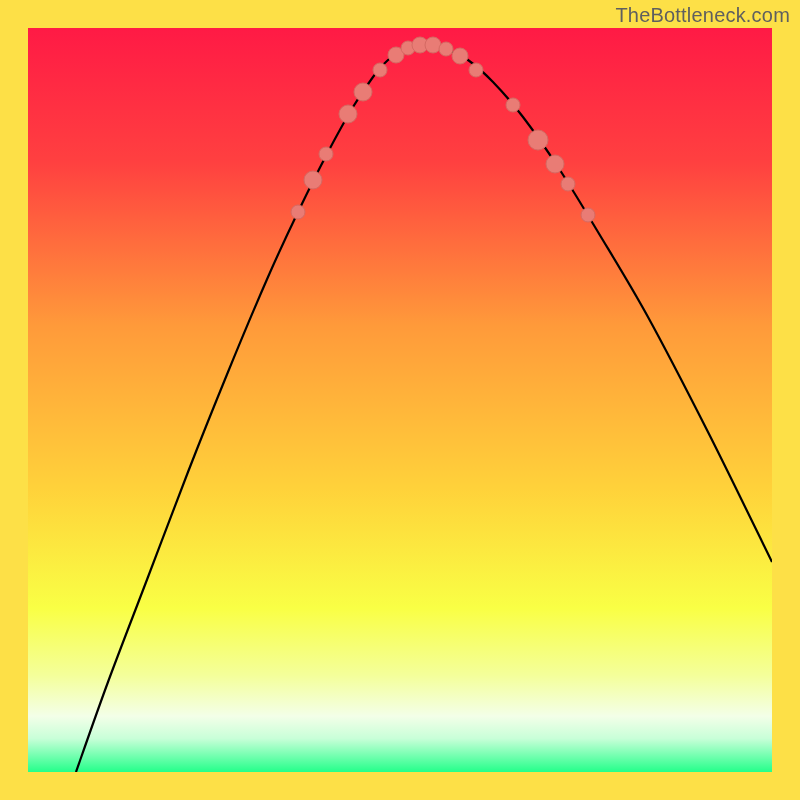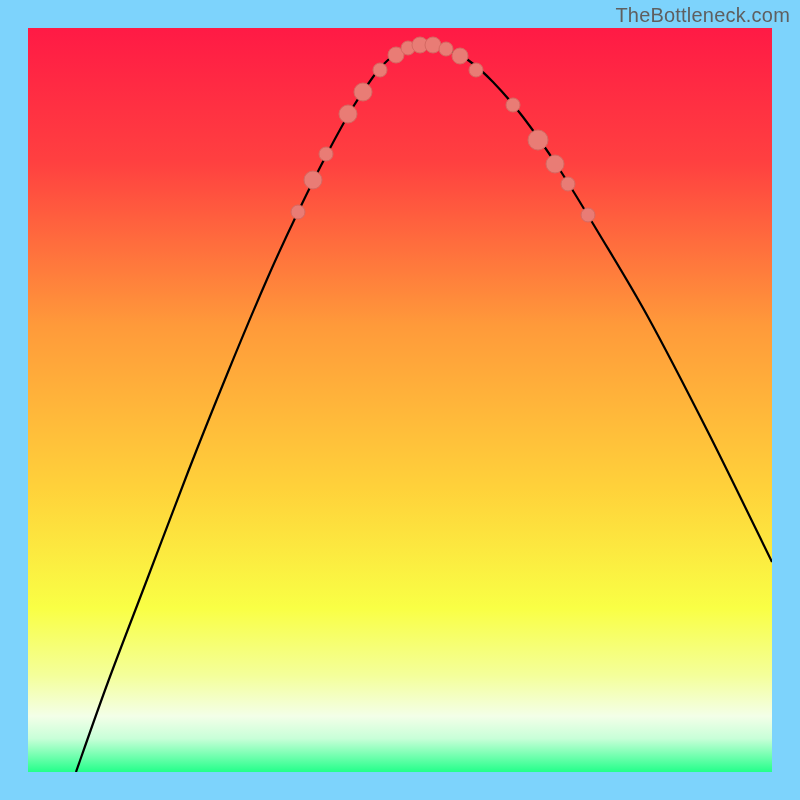--- a/index.html
+++ b/index.html
@@ -8,21 +8,21 @@
     width: 800px;
     height: 800px;
     overflow: hidden;
     background: #000;
     font-family: Arial, Helvetica, sans-serif;
   }
   .frame {
     position: absolute;
     left: 0; top: 0;
     width: 800px; height: 800px;
-    background: #7dd3fc;
+    background: #fde047;
   }
   .plot {
     position: absolute;
     left: 28px;
     top: 28px;
     width: 744px;
     height: 744px;
     overflow: hidden;
   }
   .gradient {

